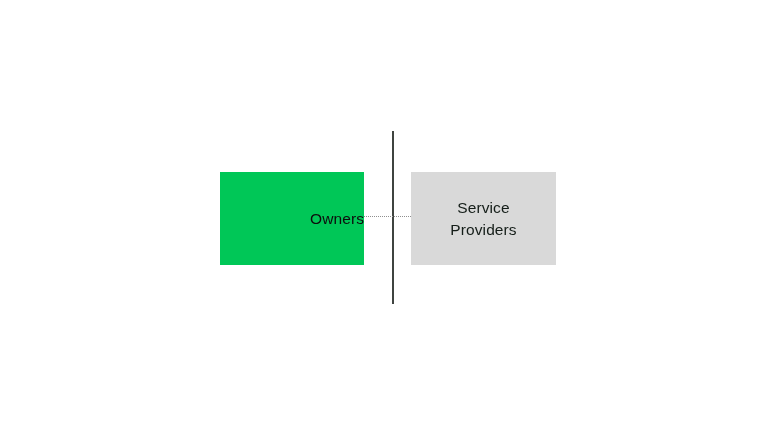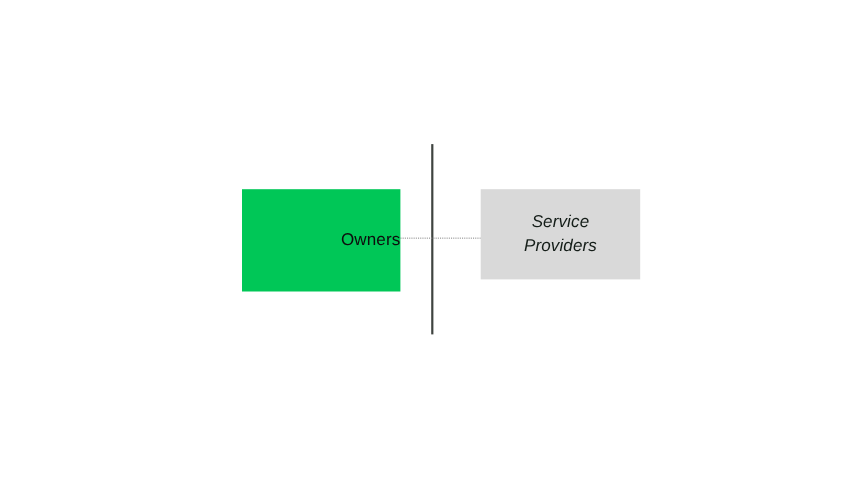--- a/index.html
+++ b/index.html
@@ -30,25 +30,24 @@
 
   .node-owners {
     left: 220px;
     top: 172px;
     width: 144px;
     height: 93px;
     justify-content: flex-end;
   }
 
   .node-service-providers {
-    left: 437px;
+    left: 411px;
     top: 172px;
     width: 145px;
-    height: 82px;
-    font-style: italic;
+    height: 93px;
   }
   .node-service-providers .node-label {
     max-width: 96px; 
   }
 
   .divider-line {
     position: absolute;
     left: 392px;
     top: 131px;
     width: 1.5px;

